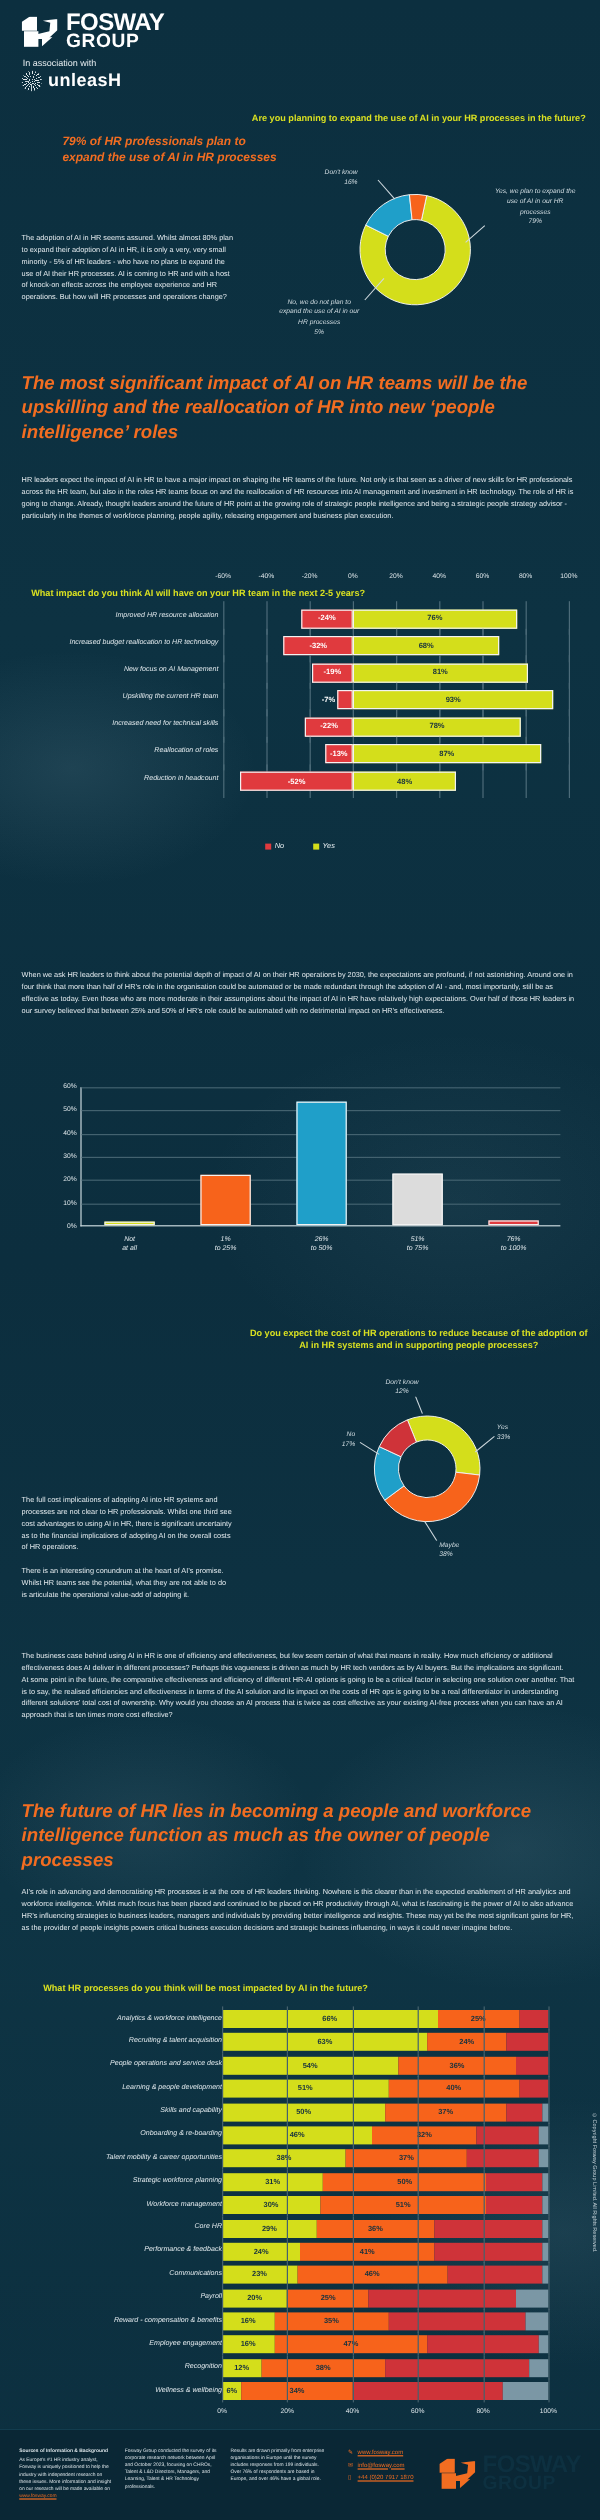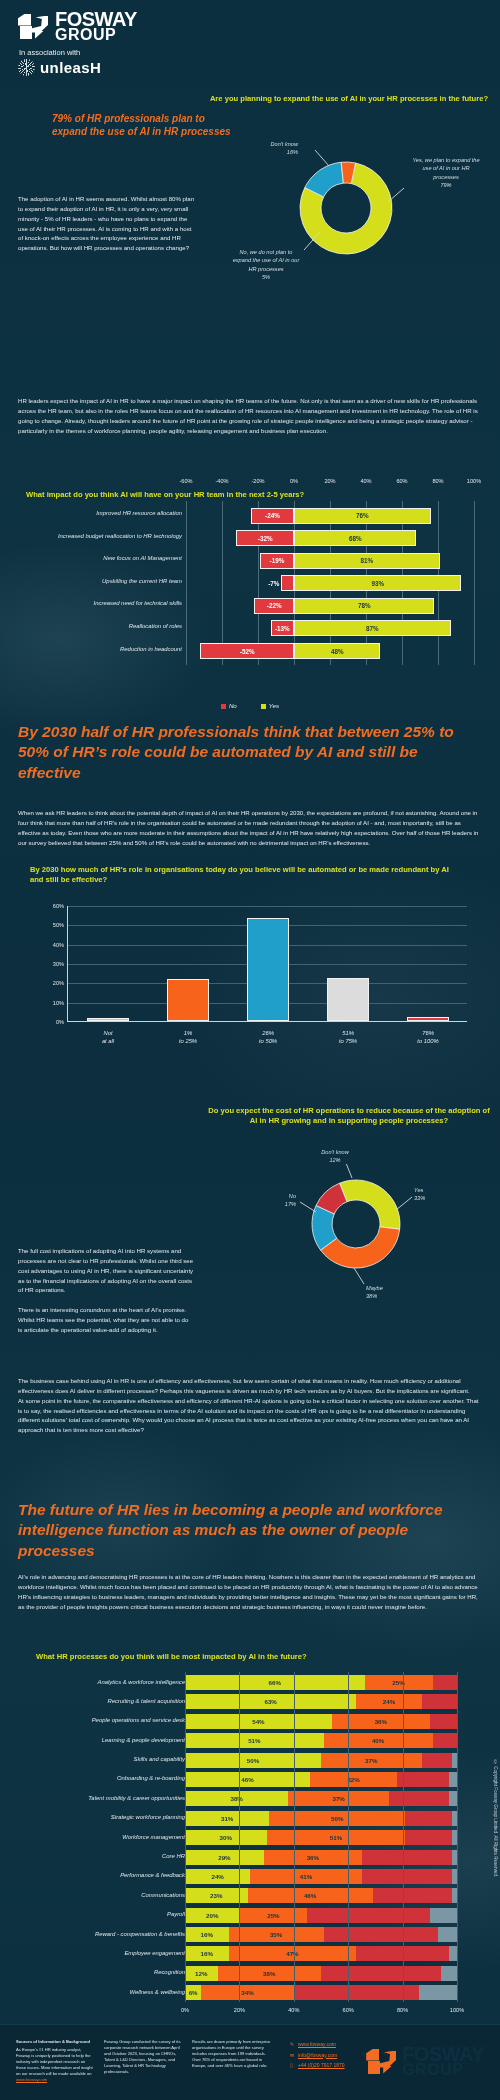--- a/index.html
+++ b/index.html
@@ -190,20 +190,21 @@
   </div>
   <div class="cal" style="left:410px; top:64px; width:72px; text-align:center;">
     <span>Yes, we plan to expand the use of AI in our HR processes</span><br><span>79%</span>
   </div>
   <div class="cal" style="left:232px; top:156px; width:68px; text-align:center;">
     <span>No, we do not plan to expand the use of AI in our HR processes</span><br><span>5%</span>
   </div>
 </div>
 
 <div class="sect" id="s2">
+  <div class="headline">The most significant impact of AI on HR teams will be the upskilling and the reallocation of HR into new ‘people intelligence’ roles</div>
   <div class="body-txt">HR leaders expect the impact of AI in HR to have a major impact on shaping the HR teams of the future. Not only is that seen as a driver of new skills for HR professionals across the HR team, but also in the roles HR teams focus on and the reallocation of HR resources into AI management and investment in HR technology. The role of HR is going to change. Already, thought leaders around the future of HR point at the growing role of strategic people intelligence and being a strategic people strategy advisor - particularly in the themes of workforce planning, people agility, releasing engagement and business plan execution.</div>
   <div class="q-title">What impact do you think AI will have on your HR team in the next 2-5 years?</div>
 
   <div class="dv" id="dv-chart">
       <div class="dv-row">
         <div class="dv-lbl">Improved HR resource allocation</div>
         <div class="dv-plot">
           <div class="dv-grid" style="left: 0%;"></div>
           <div class="dv-grid" style="left: 12.5%;"></div>
           <div class="dv-grid" style="left: 25%;"></div>
@@ -350,23 +351,21 @@
       <div class="dv-tick" style="left: 50%;">20%</div>
       <div class="dv-tick" style="left: 62.5%;">40%</div>
       <div class="dv-tick" style="left: 75%;">60%</div>
       <div class="dv-tick" style="left: 87.5%;">80%</div>
       <div class="dv-tick" style="left: 100%;">100%</div>
     </div>
   <div class="legend" style="top:392px;" id="dv-legend"><span class="lg-item"><span class="lg-sw" style="background:#e03a3e"></span><span>No</span></span><span class="lg-item"><span class="lg-sw" style="background:#d4de1b"></span><span>Yes</span></span></div>
 </div>
 
 <div class="sect" id="s3">
-  <div class="headline">By 2030 half of HR professionals think that between 25% to 50% of HR’s role could be automated by AI and still be effective</div>
   <div class="body-txt">When we ask HR leaders to think about the potential depth of impact of AI on their HR operations by 2030, the expectations are profound, if not astonishing. Around one in four think that more than half of HR’s role in the organisation could be automated or be made redundant through the adoption of AI - and, most importantly, still be as effective as today. Even those who are more moderate in their assumptions about the impact of AI in HR have relatively high expectations. Over half of those HR leaders in our survey believed that between 25% and 50% of HR’s role could be automated with no detrimental impact on HR’s effectiveness.</div>
-  <div class="q-title">By 2030 how much of HR's role in organisations today do you believe will be automated or be made redundant by AI and still be effective?</div>
   <div class="colchart">
     <div class="cc-plot" id="cc-plot">
         <div class="cc-ylbl" style="top: 116px;">0%</div>
         <div class="cc-grid" style="top: 96.6667px;"></div>
         <div class="cc-ylbl" style="top: 96.6667px;">10%</div>
         <div class="cc-grid" style="top: 77.3333px;"></div>
         <div class="cc-ylbl" style="top: 77.3333px;">20%</div>
         <div class="cc-grid" style="top: 58px;"></div>
         <div class="cc-ylbl" style="top: 58px;">30%</div>
         <div class="cc-grid" style="top: 38.6667px;"></div>
@@ -398,21 +397,21 @@
         <div class="cc-bar" style="left: 339.2px; width: 41.6px; height: 3.86667px; background: rgb(224, 58, 62);"></div>
         <div class="cc-xlbl" style="left: 360px;">
           <div>76%</div>
           <div>to 100%</div>
         </div>
       </div>
   </div>
 </div>
 
 <div class="sect" id="s4">
-  <div class="q-title">Do you expect the cost of HR operations to reduce because of the adoption of AI in HR growing and in supporting people processes?</div>
+  <div class="q-title">Do you expect the cost of HR operations to reduce because of the adoption of AI in HR systems and in supporting people processes?</div>
   <div class="body-txt body-a" style="white-space:pre-line;">The full cost implications of adopting AI into HR systems and processes are not clear to HR professionals. Whilst one third see cost advantages to using AI in HR, there is significant uncertainty as to the financial implications of adopting AI on the overall costs of HR operations.
 
 There is an interesting conundrum at the heart of AI’s promise. Whilst HR teams see the potential, what they are not able to do is articulate the operational value-add of adopting it.</div>
   <div class="body-txt body-b" style="white-space:pre-line;">The business case behind using AI in HR is one of efficiency and effectiveness, but few seem certain of what that means in reality. How much efficiency or additional effectiveness does AI deliver in different processes? Perhaps this vagueness is driven as much by HR tech vendors as by AI buyers. But the implications are significant.
 At some point in the future, the comparative effectiveness and efficiency of different HR-AI options is going to be a critical factor in selecting one solution over another. That is to say, the realised efficiencies and effectiveness in terms of the AI solution and its impact on the costs of HR ops is going to be a real differentiator in understanding different solutions’ total cost of ownership. Why would you choose an AI process that is twice as cost effective as your existing AI-free process when you can have an AI approach that is ten times more cost effective?</div>
 
   <svg class="donut2" width="120" height="120" viewBox="0 0 120 120">
     <g id="donut2-slices">
         <path d="M43.517309889699874 19.203910399061357 A44 44 0 0 1 103.69048235668762 65.20977460548605 L83.83117219455688 62.84169523935603 A24 24 0 0 0 51.00944175801811 37.7475874903971 Z" fill="#d4de1b" stroke="#f2f2f2" stroke-width="0.8"></path>
         <path d="M103.69048235668762 65.20977460548605 A44 44 0 0 1 24.58467291633977 86.11043101056285 L40.68254886345806 74.24205327848883 A24 24 0 0 0 83.83117219455688 62.84169523935603 Z" fill="#f7631b" stroke="#f2f2f2" stroke-width="0.8"></path>

